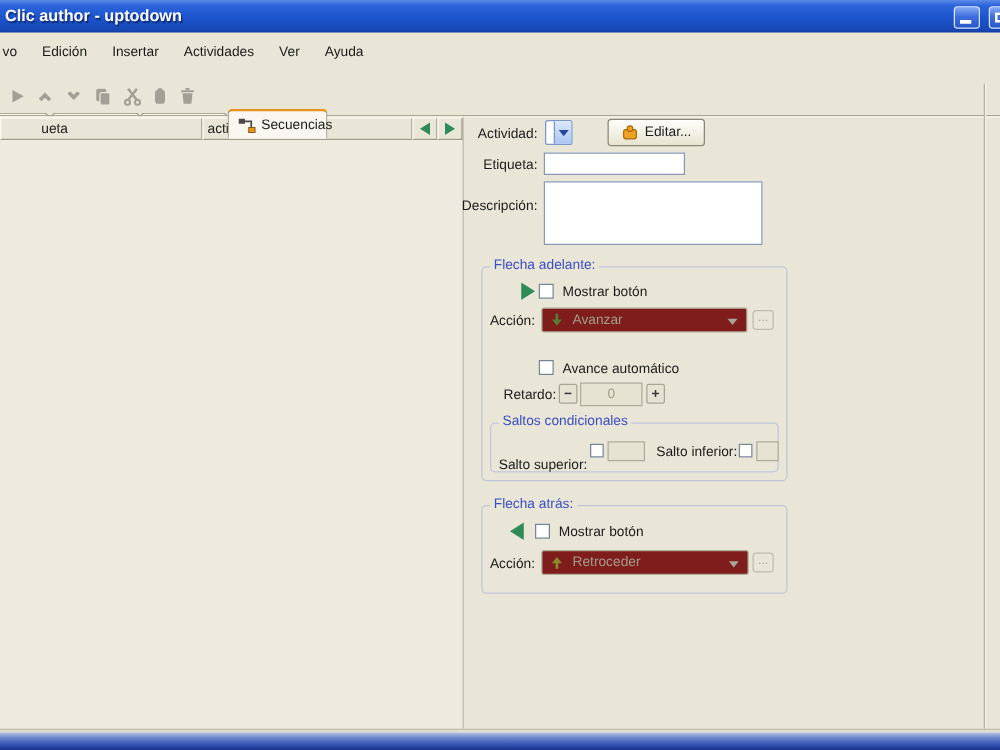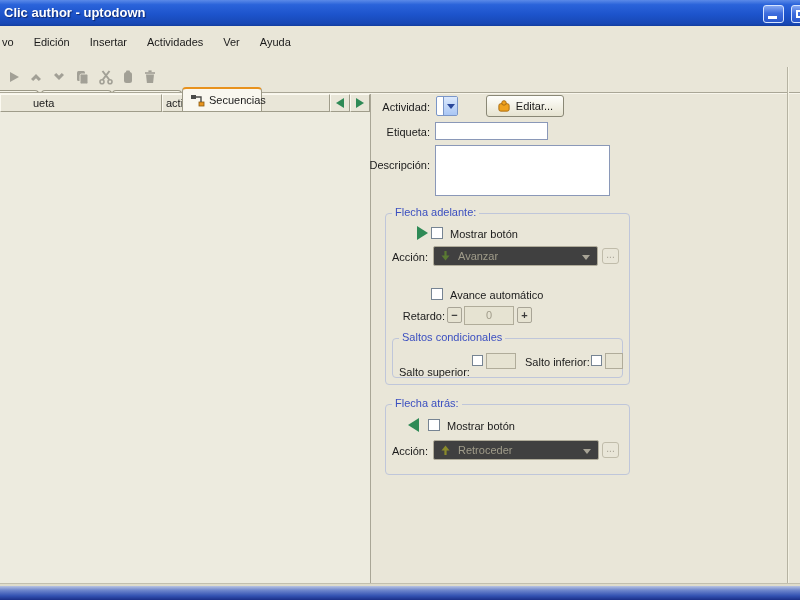--- a/index.html
+++ b/index.html
@@ -64,21 +64,21 @@
   .combo-sm .btn { position:absolute; right:0; top:0; width:14px; height:18px;
     background:linear-gradient(180deg,#dcE9fc,#a9c6f4); border-left:1px solid #7a96c8; }
   .tri-down-blue { position:absolute; left:3px; top:7px; width:0; height:0;
     border-left:4px solid transparent; border-right:4px solid transparent; border-top:5px solid #29479a; }
   .btn3d { background:linear-gradient(180deg,#fefefb,#e7e4d1); border:1px solid #8a8876; border-radius:3px;
     display:flex; align-items:center; justify-content:center; gap:5px;margin-left:22px; }
   .group { border:1px solid #bfc6da; border-radius:4px; }
   .group-title { position:absolute; top:-8px; left:6px; background:#e9e6d8; padding:0 3px; color:#3b4fc0; }
   .cb { width:12px; height:12px; background:#fff; border:1px solid #768493; }
   .cb-sm { width:11px; height:11px; background:#fff; border:1px solid #768493; }
-  .combo-dis { background:#404040; border:1px solid #b0ac9a; border-radius:2px; color:#a09c8a; }
+  .combo-dis { background:#7f1d1d; border:1px solid #b0ac9a; border-radius:2px; color:#a09c8a; }
   .combo-dis .txt { position:absolute; left:24px; top:3px; }
   .combo-dis .ico { position:absolute; left:6px; top:3px; }
   .tri-down-gray { position:absolute; right:7px; top:8px; width:0; height:0;
     border-left:4px solid transparent; border-right:4px solid transparent; border-top:5px solid #a8a496; }
   .dots-btn { background:#e9e6d8; border:1px solid #c0bcaa; border-radius:3px; color:#a8a496;
     text-align:center; line-height:12px; font-size:10px; }
   .spin-btn { background:#e6e3d2; border:1px solid #a8a496; border-radius:2px; text-align:center;
     line-height:14px; color:#3a3a3a; font-weight:bold; }
   .spin-field { background:#e6e3d2; border:1px solid #b0ac9a; text-align:center; color:#a09c8a; line-height:17px; }
   .dis-field { background:#e6e3d2; border:1px solid #b0ac9a; }

